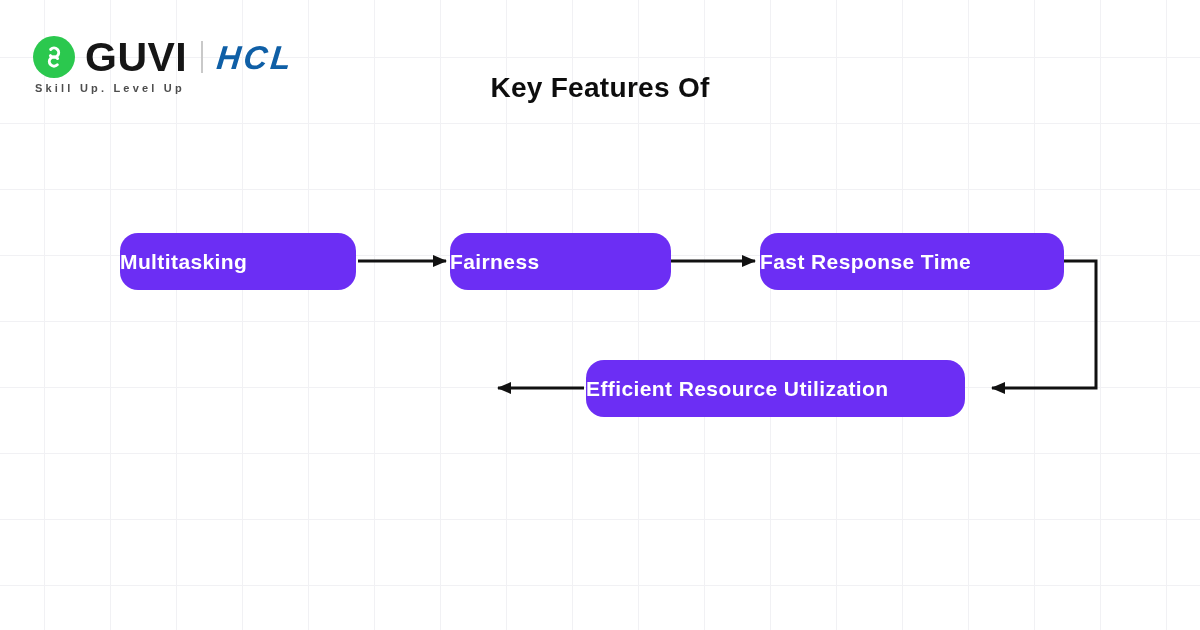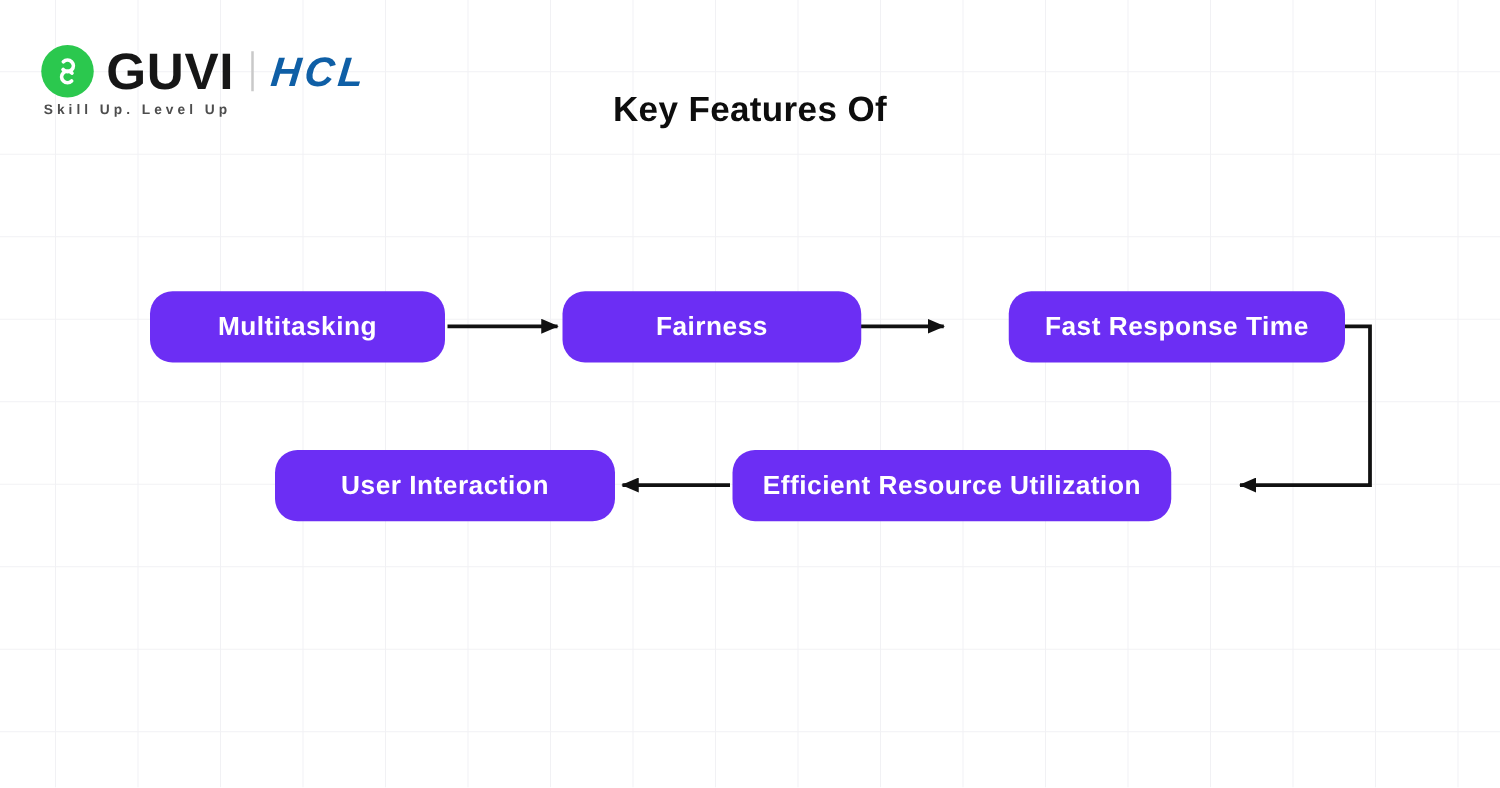--- a/index.html
+++ b/index.html
@@ -91,31 +91,30 @@
 
   
   .node {
     position: absolute;
     height: 57px;
     background: #6c2ef4;
     border-radius: 18px;
     color: #ffffff;
     display: flex;
     align-items: center;
-    justify-content: center;
     font-size: 21px;
     font-weight: 600;
     letter-spacing: 0.4px;
     white-space: nowrap;
   }
   .node-multitasking        { left: 120px; top: 233px; width: 236px; }
-  .node-fairness            { left: 450px; top: 233px; width: 239px; }
-  .node-fast-response       { left: 760px; top: 233px; width: 269px; margin-left: 47px; }
+  .node-fairness            { left: 450px; top: 233px; width: 221px; }
+  .node-fast-response       { left: 760px; top: 233px; width: 304px; }
   .node-user-interaction    { left: 220px; top: 360px; width: 272px; }
-  .node-efficient-resource  { left: 586px; top: 360px; width: 351px; }
+  .node-efficient-resource  { left: 586px; top: 360px; width: 379px; }
 
   .edges-svg {
     position: absolute;
     inset: 0;
     width: 1200px;
     height: 630px;
     pointer-events: none;
   }
 </style>
 </head>
@@ -156,20 +155,17 @@
 
   <div class="node node-multitasking">
     <span>Multitasking</span>
   </div>
   <div class="node node-fairness">
     <span>Fairness</span>
   </div>
   <div class="node node-fast-response">
     <span>Fast Response Time</span>
   </div>
-  <div class="node node-user-interaction">
-    <span>User Interaction</span>
-  </div>
   <div class="node node-efficient-resource">
     <span>Efficient Resource Utilization</span>
   </div>
 
 </div>
 
 </body></html>

